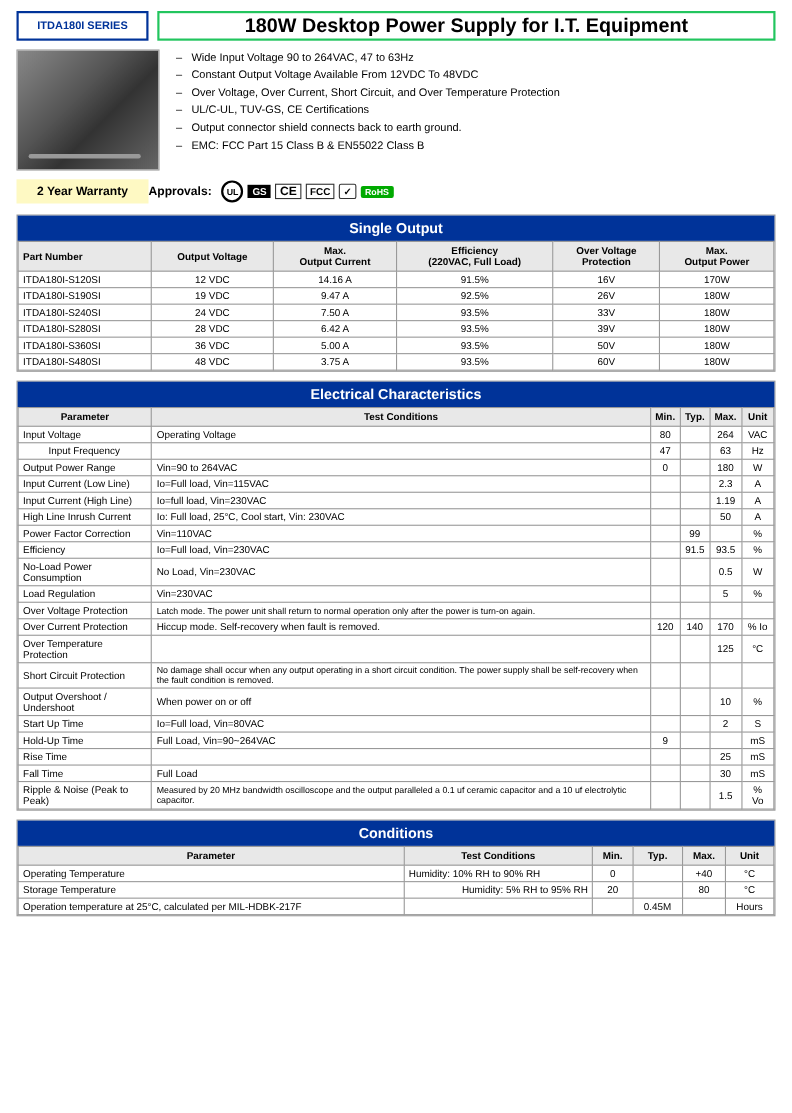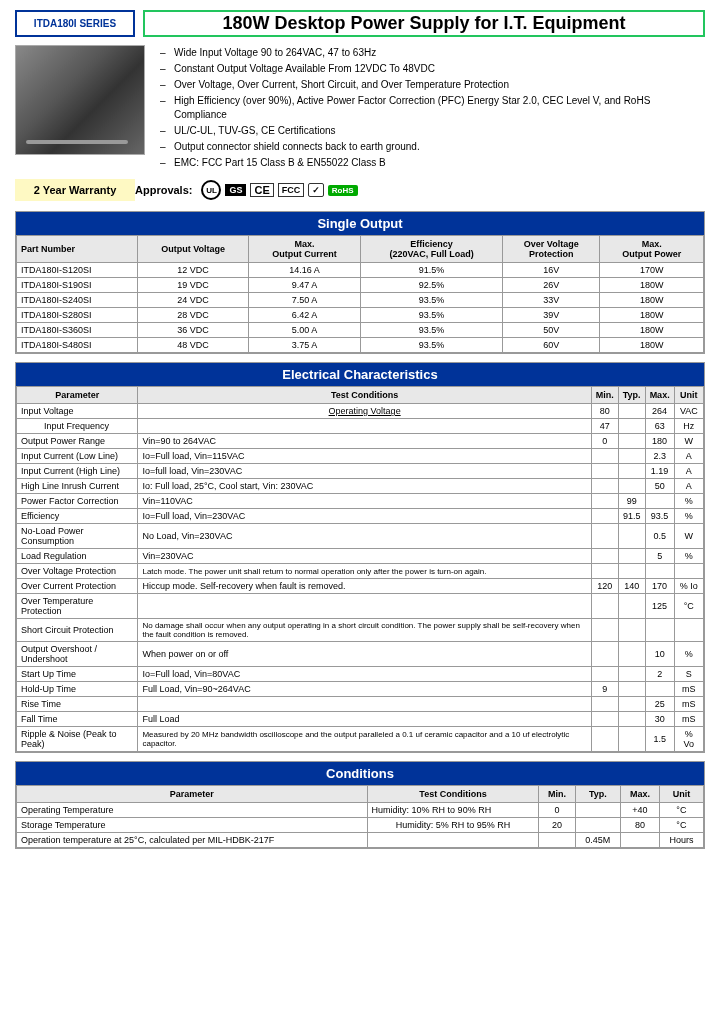--- a/index.html
+++ b/index.html
@@ -187,21 +187,20 @@
 
 <div class="product-section">
   <div class="product-image">
     <div class="product-image-inner"></div>
   </div>
   <div class="features-list">
     <ul id="features-ul">
         <li>Wide Input Voltage 90 to 264VAC, 47 to 63Hz</li>
         <li>Constant Output Voltage Available From 12VDC To 48VDC</li>
         <li>Over Voltage, Over Current, Short Circuit, and Over Temperature Protection</li>
-        <li>High Efficiency (over 90%), Active Power Factor Correction (PFC) Energy Star 2.0, CEC Level V, and RoHS Compliance</li>
         <li>UL/C-UL, TUV-GS, CE Certifications</li>
         <li>Output connector shield connects back to earth ground.</li>
         <li>EMC: FCC Part 15 Class B &amp; EN55022 Class B</li>
       </ul>
   </div>
 </div>
 
 <div class="warranty-section">
   <div class="warranty-badge">2 Year Warranty</div>
   <div class="approvals">
@@ -294,21 +293,21 @@
           <th>Test Conditions</th>
           <th>Min.</th>
           <th>Typ.</th>
           <th>Max.</th>
           <th>Unit</th>
         </tr>
       </thead>
     <tbody id="elec-tbody">
         <tr>
           <td style="text-align: left;">Input Voltage</td>
-          <td style="text-align: center; text-decoration: underline;">Operating Voltage</td>
+          <td style="text-align: left;">Operating Voltage</td>
           <td>80</td>
           <td></td>
           <td>264</td>
           <td>VAC</td>
         </tr>
         <tr>
           <td style="text-align: left; padding-left: 27px;">Input Frequency</td>
           <td style="text-align: left;"></td>
           <td>47</td>
           <td></td>
@@ -481,21 +480,21 @@
         <tr>
           <td style="text-align: left;">Operating Temperature</td>
           <td style="text-align: left;">Humidity: 10% RH to 90% RH</td>
           <td>0</td>
           <td></td>
           <td>+40</td>
           <td>°C</td>
         </tr>
         <tr>
           <td style="text-align: left;">Storage Temperature</td>
-          <td style="text-align: center;">Humidity: 5% RH to 95% RH</td>
+          <td style="text-align: right;">Humidity: 5% RH to 95% RH</td>
           <td>20</td>
           <td></td>
           <td>80</td>
           <td>°C</td>
         </tr>
         <tr>
           <td style="text-align: left;">Operation temperature at 25°C, calculated per MIL-HDBK-217F</td>
           <td style="text-align: left;"></td>
           <td></td>
           <td>0.45M</td>

